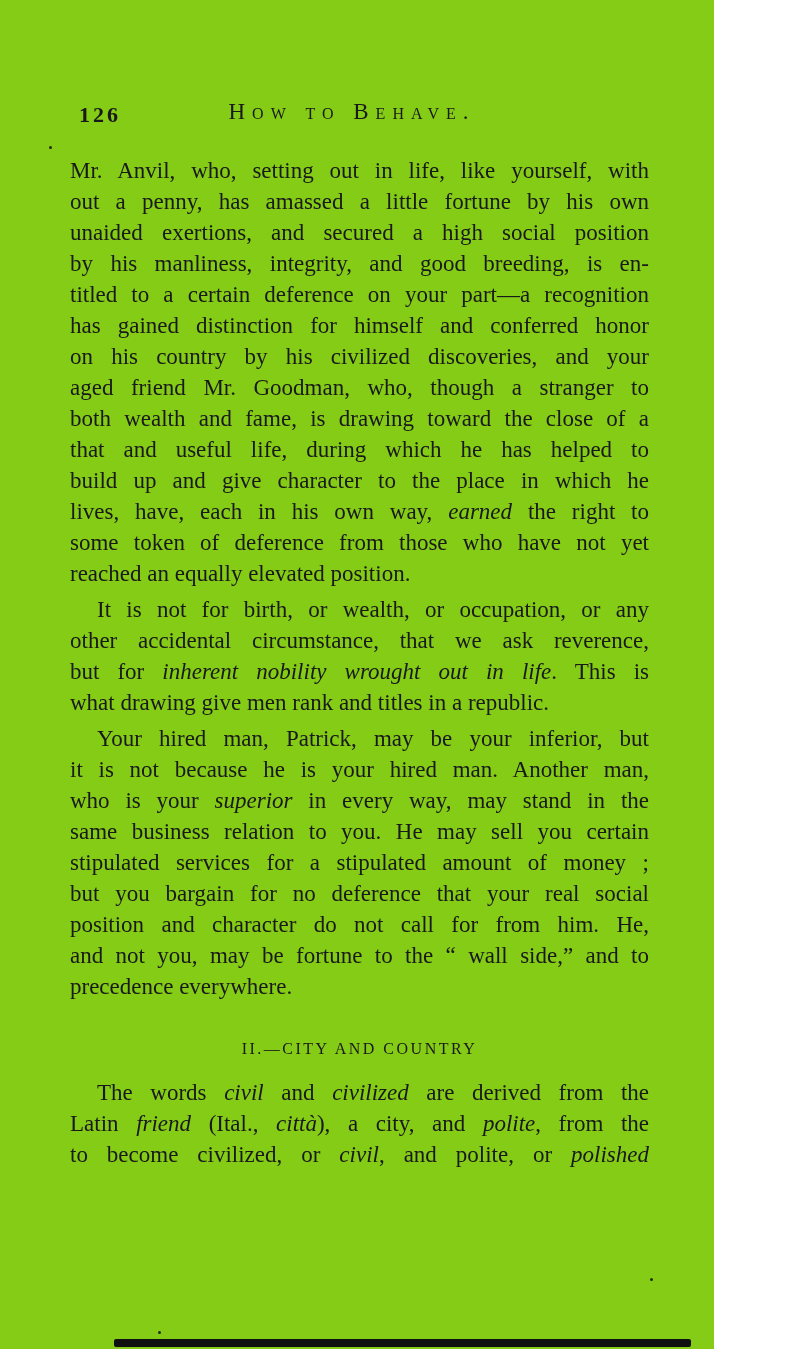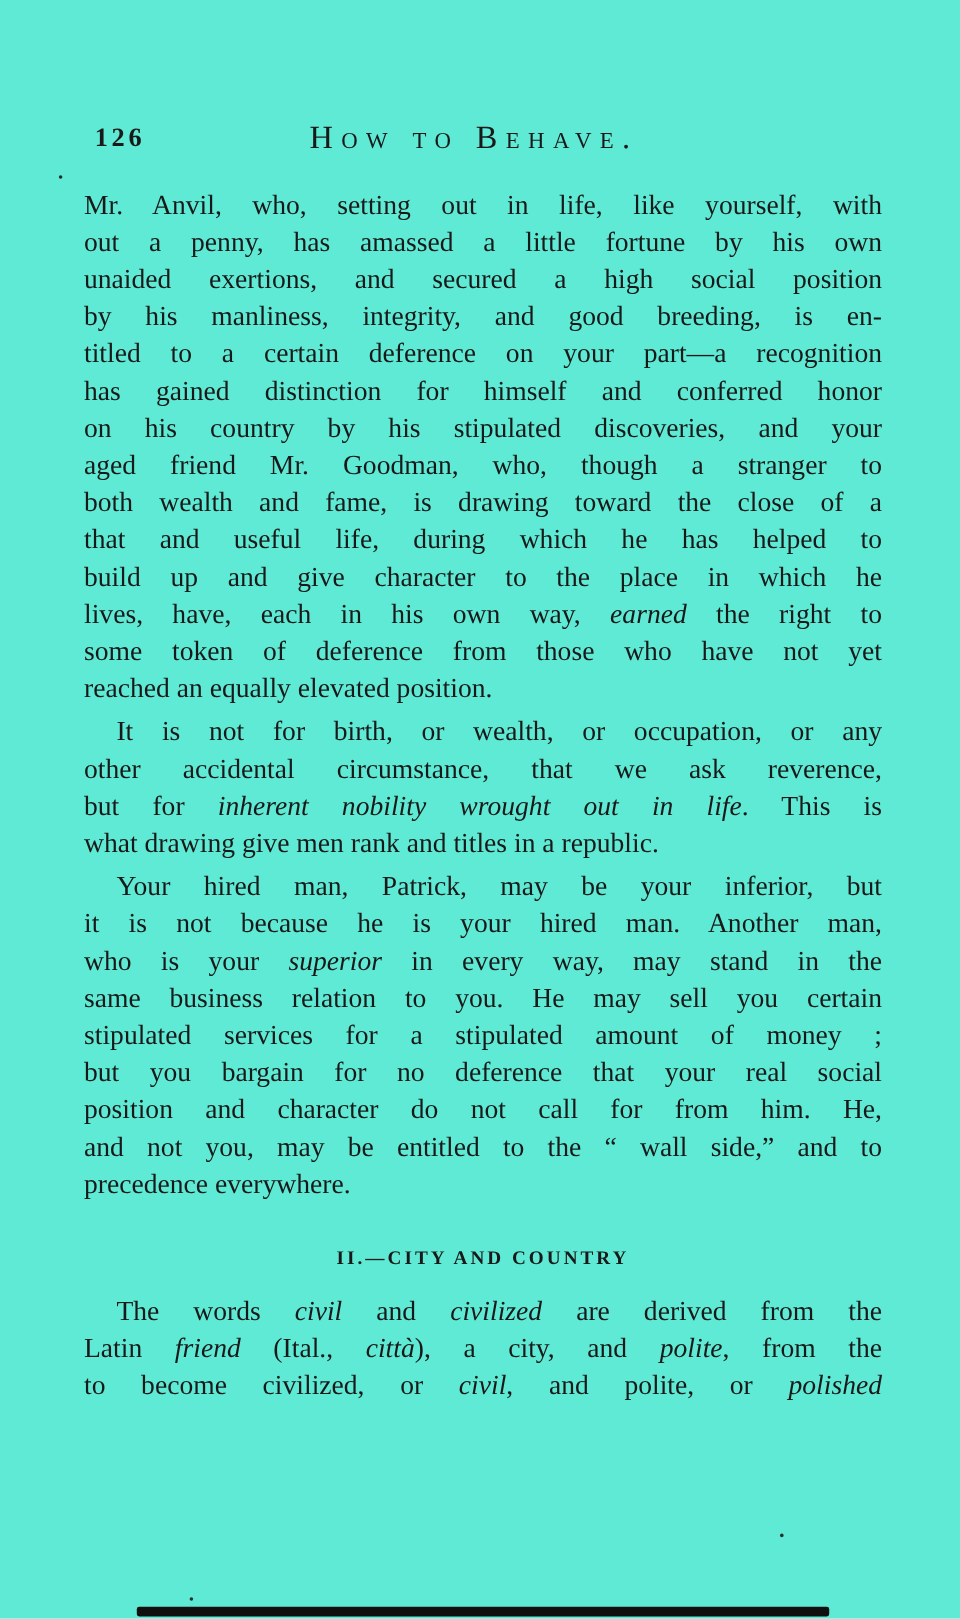--- a/index.html
+++ b/index.html
@@ -1,20 +1,20 @@
 <!DOCTYPE html>
 <html><head>
 <meta charset="utf-8">
 <style>
   html, body { margin: 0; padding: 0; background: #ffffff; }
   .page {
     position: relative;
-    width: 800px;
+    width: 714px;
     height: 1349px;
-    background: #5eead4;
+    background: #84cc16;
     overflow: hidden;
     font-family: "Liberation Serif", serif;
     color: #191919;
   }
   .header {
     position: relative;
     height: 32px;
     margin-top: 99px;
   }
   .page-number {
@@ -22,21 +22,21 @@
     left: 79px;
     top: 3px;
     font-size: 22px;
     letter-spacing: 3px;
     font-weight: bold;
   }
   .book-title {
     display: block;
     text-align: center;
     font-variant: small-caps;
-    font-size: 27px;
+    font-size: 23px;
     letter-spacing: 7px;
     font-weight: 500;
     padding-right: 10px;
   }
   .page-body {
     margin: 24px 60px 0 65px;
     font-size: 23px;
     line-height: 31px;
   }
   .paragraph { margin: 5px; }
@@ -44,21 +44,21 @@
   .line {
     text-align: justify;
     text-align-last: justify;
   }
   .line.last { text-align-last: left; }
   .line.first { text-indent: 27px; }
   .line em { font-style: italic; }
   .section-heading {
     text-align: center;
     font-size: 16px;
-    font-weight: bold;
+    font-weight: normal;
     letter-spacing: 2.5px;
     margin: 31px 0 13px 0;
   }
   .artifact {
     position: absolute;
     background: #101010;
   }
   .bottom-bar { border-radius: 2px; }
   .speck { border-radius: 50%; opacity: 0.85; }
 </style>
@@ -71,21 +71,21 @@
     <span class="book-title">How to Behave.</span>
   </div>
   <div class="page-body">
       <div class="paragraph">
         <div class="line">Mr. Anvil, who, setting out in life, like yourself, with</div>
         <div class="line">out a penny, has amassed a little fortune by his own</div>
         <div class="line">unaided exertions, and secured a high social position</div>
         <div class="line">by his manliness, integrity, and good breeding, is en-</div>
         <div class="line">titled to a certain deference on your part—a recognition</div>
         <div class="line">has gained distinction for himself and conferred honor</div>
-        <div class="line">on his country by his stipulated discoveries, and your</div>
+        <div class="line">on his country by his civilized discoveries, and your</div>
         <div class="line">aged friend Mr. Goodman, who, though a stranger to</div>
         <div class="line">both wealth and fame, is drawing toward the close of a</div>
         <div class="line">that and useful life, during which he has helped to</div>
         <div class="line">build up and give character to the place in which he</div>
         <div class="line">lives, have, each in his own way, <em>earned</em> the right to</div>
         <div class="line">some token of deference from those who have not yet</div>
         <div class="line last">reached an equally elevated position.</div>
       </div>
       <div class="paragraph">
         <div class="line first">It is not for birth, or wealth, or occupation, or any</div>
@@ -94,21 +94,21 @@
         <div class="line last">what drawing give men rank and titles in a republic.</div>
       </div>
       <div class="paragraph">
         <div class="line first">Your hired man, Patrick, may be your inferior, but</div>
         <div class="line">it is not because he is your hired man. Another man,</div>
         <div class="line">who is your <em>superior</em> in every way, may stand in the</div>
         <div class="line">same business relation to you. He may sell you certain</div>
         <div class="line">stipulated services for a stipulated amount of money ;</div>
         <div class="line">but you bargain for no deference that your real social</div>
         <div class="line">position and character do not call for from him. He,</div>
-        <div class="line">and not you, may be entitled to the “ wall side,” and to</div>
+        <div class="line">and not you, may be fortune to the “ wall side,” and to</div>
         <div class="line last">precedence everywhere.</div>
       </div>
       <div class="section-heading">II.—CITY AND COUNTRY</div>
       <div class="paragraph">
         <div class="line first">The words <em>civil</em> and <em>civilized</em> are derived from the</div>
         <div class="line">Latin <em>friend</em> (Ital., <em>città</em>), a city, and <em>polite</em>, from the</div>
         <div class="line">to become civilized, or <em>civil</em>, and polite, or <em>polished</em></div>
       </div>
     </div>
   <div>

